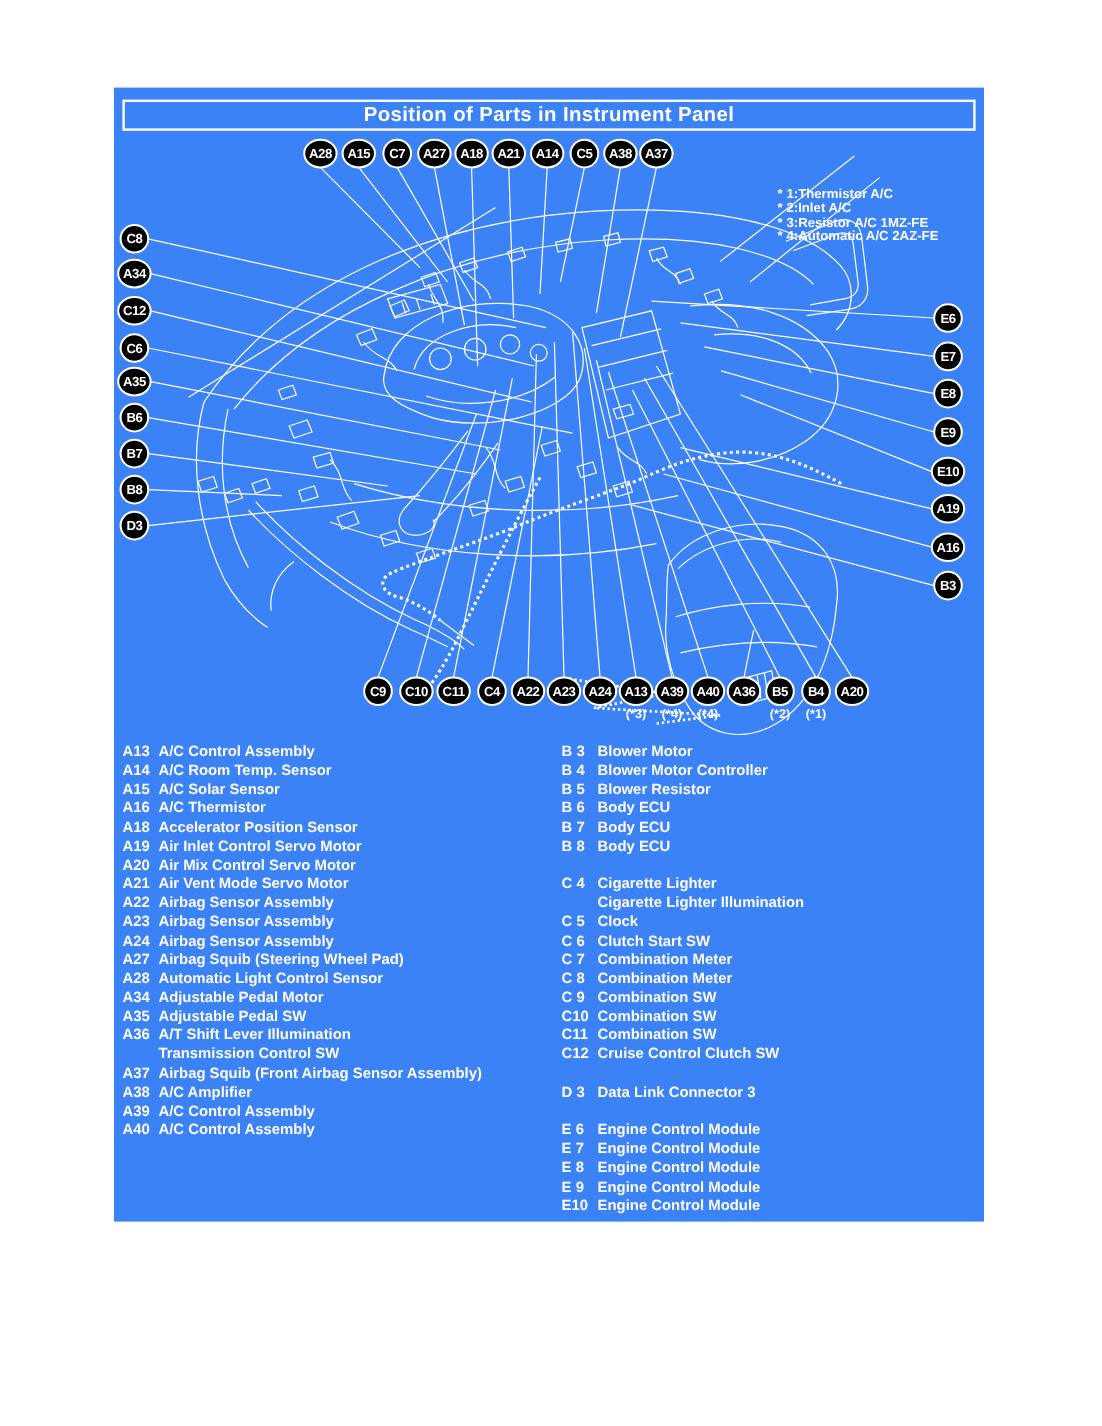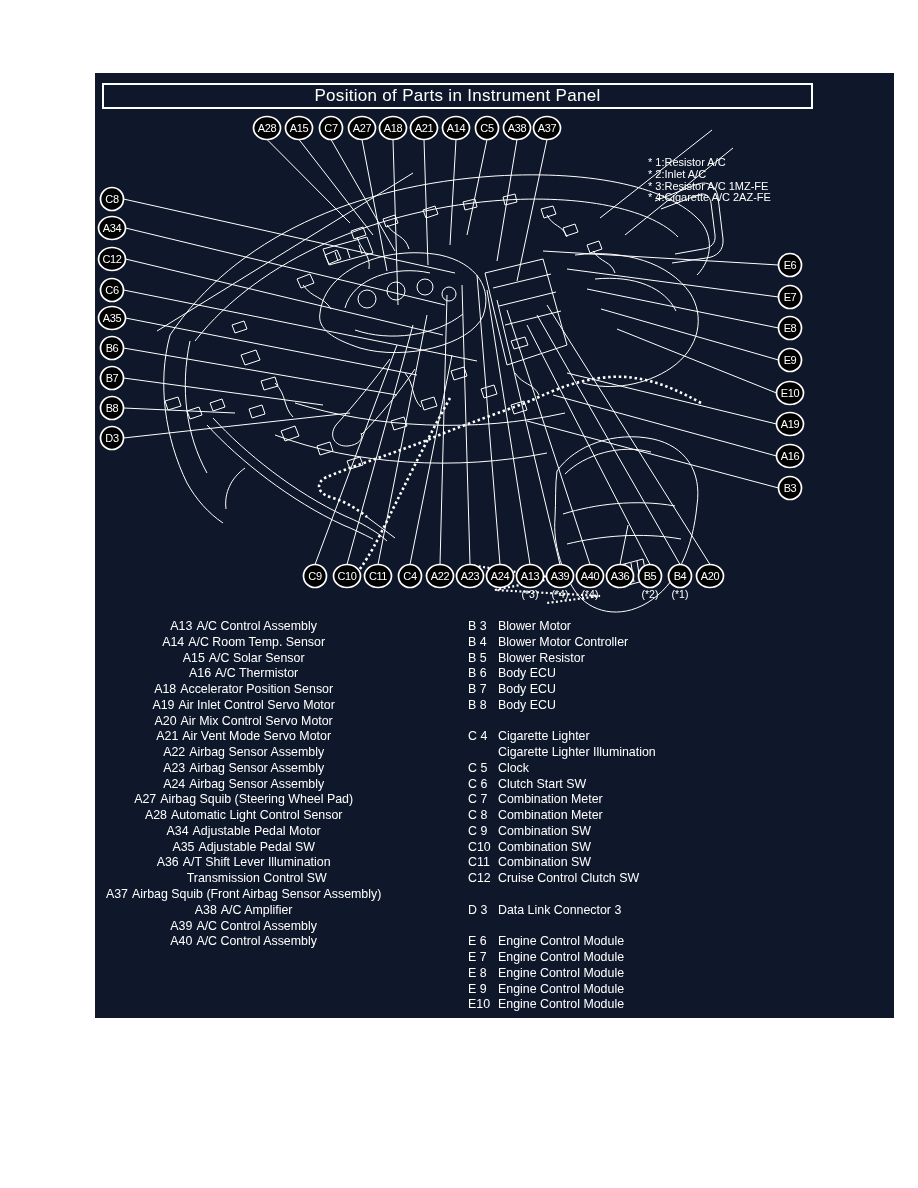--- a/index.html
+++ b/index.html
@@ -1,26 +1,26 @@
 <!DOCTYPE html>
 <html><head>
 <meta charset="utf-8">
 <style>
   html,body{margin:0;padding:0;background:#fff;}
   .page{position:relative;width:918px;height:1188px;background:#fff;overflow:hidden;
         font-family:"Liberation Sans",sans-serif;}
-  .panel{position:absolute;left:95px;top:73px;width:799px;height:945px;background:#0f172a;color:#fff;}
+  .panel{position:absolute;left:95px;top:73px;width:725px;height:945px;background:#3b82f6;color:#fff;font-weight:bold;}
   .title-box{position:absolute;left:7px;top:10px;width:707px;height:22px;border:2px solid #fff;
         display:flex;align-items:center;justify-content:center;}
   .title-text{font-size:17px;color:#fff;letter-spacing:.3px;}
   svg.diagram{position:absolute;left:0;top:0;display:block;}
   svg text{font-family:"Liberation Sans",sans-serif;fill:#fff;}
   .notes{position:absolute;left:553px;top:84px;font-size:11px;line-height:11.8px;color:#fff;white-space:pre;}
   .legend{position:absolute;top:546px;font-size:12.4px;line-height:15.78px;color:#fff;white-space:pre;}
-  .legend-left{left:7px;text-align:center;}
+  .legend-left{left:7px;}
   .legend-right{left:373px;}
   .lrow{height:15.78px;}
   .code{display:inline-block;width:30px;}
 </style>
 </head>
 <body>
 
 <div class="page">
   <div class="panel">
 
@@ -331,19 +331,19 @@
             <text x="585" y="506.8" text-anchor="middle" font-size="11" letter-spacing="-0.4">B4</text>
             <text x="585" y="525" text-anchor="middle" font-size="10.5">(*1)</text>
           </g>
           <g>
             <ellipse cx="615" cy="503" rx="13.5" ry="11.5" fill="#000" stroke="#fff" stroke-width="1.7"></ellipse>
             <text x="615" y="506.8" text-anchor="middle" font-size="11" letter-spacing="-0.4">A20</text>
           </g>
         </g>
     </svg>
 
-    <div class="notes"><div>* 1:Resistor A/C</div><div>* 2:Inlet A/C</div><div>* 3:Resistor A/C 1MZ-FE</div><div>* 4:Cigarette A/C 2AZ-FE</div></div>
+    <div class="notes"><div>* 1:Thermistor A/C</div><div>* 2:Inlet A/C</div><div>* 3:Resistor A/C 1MZ-FE</div><div>* 4:Automatic A/C 2AZ-FE</div></div>
 
     <div class="legend legend-left"><div class="lrow"><span class="code">A13</span><span>A/C Control Assembly</span></div><div class="lrow"><span class="code">A14</span><span>A/C Room Temp. Sensor</span></div><div class="lrow"><span class="code">A15</span><span>A/C Solar Sensor</span></div><div class="lrow"><span class="code">A16</span><span>A/C Thermistor</span></div><div class="lrow"><span class="code">A18</span><span>Accelerator Position Sensor</span></div><div class="lrow"><span class="code">A19</span><span>Air Inlet Control Servo Motor</span></div><div class="lrow"><span class="code">A20</span><span>Air Mix Control Servo Motor</span></div><div class="lrow"><span class="code">A21</span><span>Air Vent Mode Servo Motor</span></div><div class="lrow"><span class="code">A22</span><span>Airbag Sensor Assembly</span></div><div class="lrow"><span class="code">A23</span><span>Airbag Sensor Assembly</span></div><div class="lrow"><span class="code">A24</span><span>Airbag Sensor Assembly</span></div><div class="lrow"><span class="code">A27</span><span>Airbag Squib (Steering Wheel Pad)</span></div><div class="lrow"><span class="code">A28</span><span>Automatic Light Control Sensor</span></div><div class="lrow"><span class="code">A34</span><span>Adjustable Pedal Motor</span></div><div class="lrow"><span class="code">A35</span><span>Adjustable Pedal SW</span></div><div class="lrow"><span class="code">A36</span><span>A/T Shift Lever Illumination</span></div><div class="lrow"><span class="code"></span><span>Transmission Control SW</span></div><div class="lrow"><span class="code">A37</span><span>Airbag Squib (Front Airbag Sensor Assembly)</span></div><div class="lrow"><span class="code">A38</span><span>A/C Amplifier</span></div><div class="lrow"><span class="code">A39</span><span>A/C Control Assembly</span></div><div class="lrow"><span class="code">A40</span><span>A/C Control Assembly</span></div></div>
     <div class="legend legend-right"><div class="lrow"><span class="code">B 3</span><span>Blower Motor</span></div><div class="lrow"><span class="code">B 4</span><span>Blower Motor Controller</span></div><div class="lrow"><span class="code">B 5</span><span>Blower Resistor</span></div><div class="lrow"><span class="code">B 6</span><span>Body ECU</span></div><div class="lrow"><span class="code">B 7</span><span>Body ECU</span></div><div class="lrow"><span class="code">B 8</span><span>Body ECU</span></div><div class="lrow"><span class="code"></span><span></span></div><div class="lrow"><span class="code">C 4</span><span>Cigarette Lighter</span></div><div class="lrow"><span class="code"></span><span>Cigarette Lighter Illumination</span></div><div class="lrow"><span class="code">C 5</span><span>Clock</span></div><div class="lrow"><span class="code">C 6</span><span>Clutch Start SW</span></div><div class="lrow"><span class="code">C 7</span><span>Combination Meter</span></div><div class="lrow"><span class="code">C 8</span><span>Combination Meter</span></div><div class="lrow"><span class="code">C 9</span><span>Combination SW</span></div><div class="lrow"><span class="code">C10</span><span>Combination SW</span></div><div class="lrow"><span class="code">C11</span><span>Combination SW</span></div><div class="lrow"><span class="code">C12</span><span>Cruise Control Clutch SW</span></div><div class="lrow"><span class="code"></span><span></span></div><div class="lrow"><span class="code">D 3</span><span>Data Link Connector 3</span></div><div class="lrow"><span class="code"></span><span></span></div><div class="lrow"><span class="code">E 6</span><span>Engine Control Module</span></div><div class="lrow"><span class="code">E 7</span><span>Engine Control Module</span></div><div class="lrow"><span class="code">E 8</span><span>Engine Control Module</span></div><div class="lrow"><span class="code">E 9</span><span>Engine Control Module</span></div><div class="lrow"><span class="code">E10</span><span>Engine Control Module</span></div></div>
 
   </div>
 </div>
 
 </body></html>

